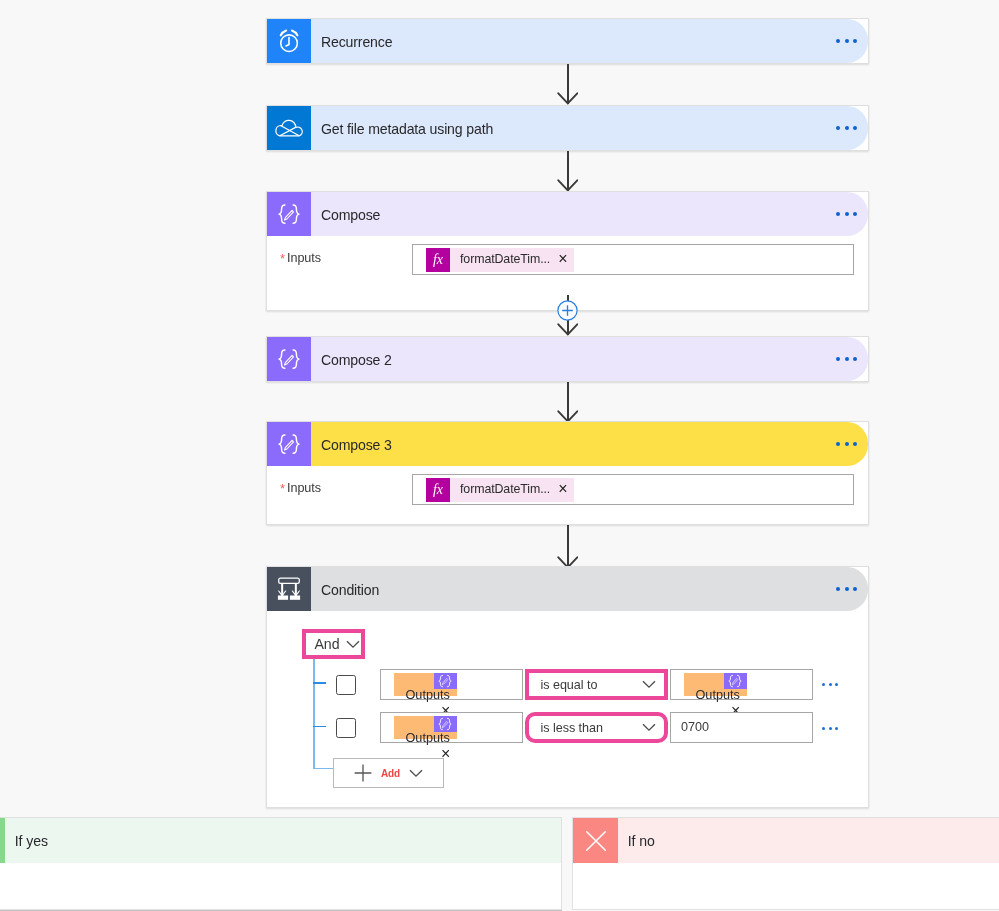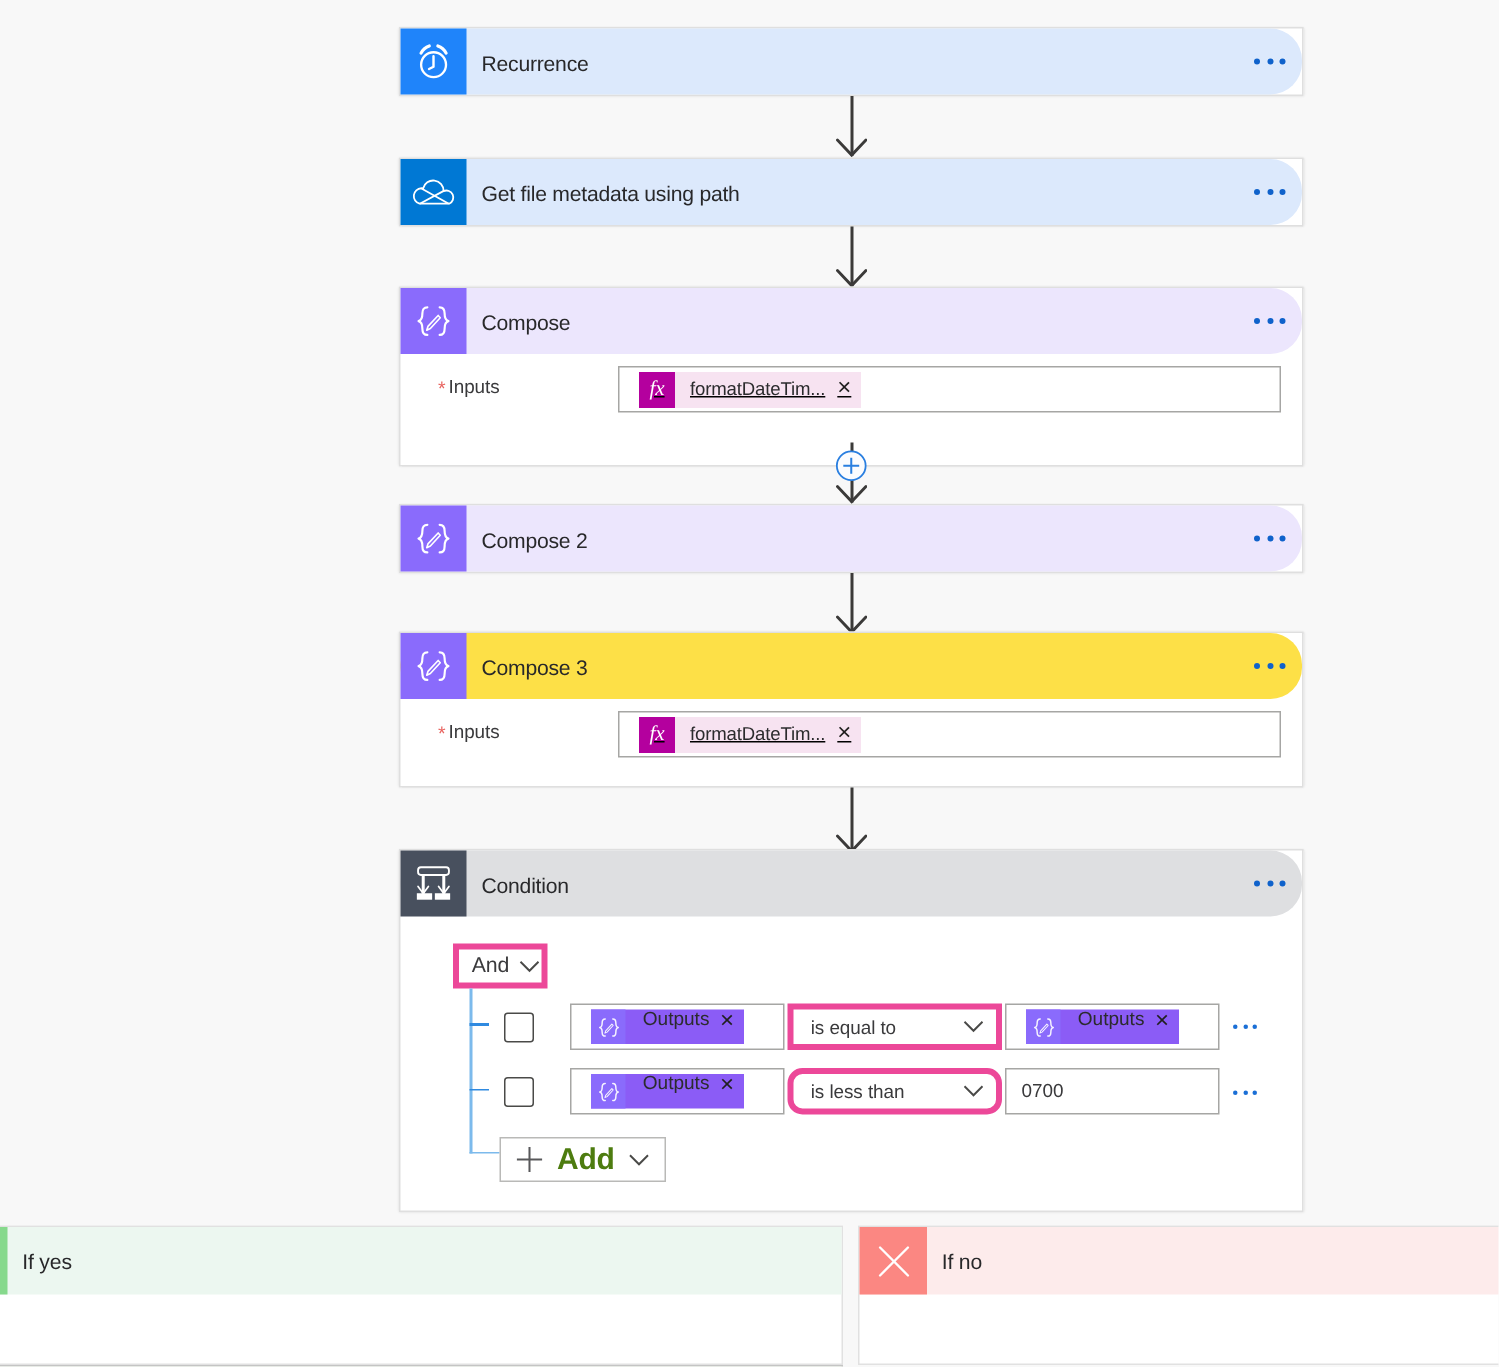--- a/index.html
+++ b/index.html
@@ -19,34 +19,34 @@
   .card-ellipsis i:nth-child(1){left:10px;}
   .card-ellipsis i:nth-child(2){left:18.5px;}
   .card-ellipsis i:nth-child(3){left:27px;}
 
   
   .conn{position:absolute;}
   .conn .stem{position:absolute;left:0;top:0;width:1.6px;background:#3b3a39;}
   .conn svg{position:absolute;left:-10.4px;}
 
   
-  .param-row{position:absolute;display:flex;align-items:center;margin-left:12px;}
+  .param-row{position:absolute;display:flex;align-items:center;}
   .param-label{font-size:12.6px;color:#3a3a3c;white-space:nowrap;letter-spacing:-0.05px;}
   .param-label .req{color:#e8635f;font-size:13px;margin-right:2px;position:relative;top:1px;}
   .param-input{position:absolute;box-sizing:border-box;border:1px solid #a6a6a4;background:#fff;
                display:flex;align-items:center;padding-left:13px;}
 
   
-  .token{display:inline-flex;align-items:center;height:24px;background:#f7e3f1;text-decoration:underline;}
+  .token{display:inline-flex;align-items:center;height:24px;background:#f7e3f1;}
   .token .tk-ico{width:24px;height:24px;background:#b4009e;color:#fff;display:flex;align-items:center;
                  justify-content:center;font-size:14px;font-style:italic;font-family:"Liberation Serif",serif;}
   .token .tk-label{font-size:12.4px;color:#2b2b2d;padding:0 8px 0 10px;white-space:nowrap;letter-spacing:-0.1px;position:relative;top:-0.5px;text-align:center;}
   .token .tk-x{font-size:16px;color:#201f1e;padding-right:6.5px;line-height:1;position:relative;top:-0.5px;}
 
-  .token-v{display:inline-flex;align-items:flex-start;height:23px;background:#8b5cf6;}
+  .token-v{display:inline-flex;align-items:flex-end;height:23px;background:#fdba74;flex-direction:column;}
   .token-v .tk-ico{width:23px;height:23px;background:#8a6bfc;color:#fff;display:flex;align-items:center;
                    justify-content:center;}
   .token-v .tk-label{font-size:12.7px;color:#2b2b2d;padding:0 7px 0 11.5px;white-space:nowrap;letter-spacing:0px;position:relative;top:-1px;}
   .token-v .tk-x{font-size:16px;color:#201f1e;padding-right:6.5px;line-height:1;position:relative;top:-0.5px;}
   .dropdown{position:absolute;box-sizing:border-box;border:4px solid #ec4899;background:#fff;
             display:flex;align-items:center;}
   .dropdown .dd-text{font-size:12.6px;color:#3a3a3c;padding-left:11.5px;flex:1 1 auto;white-space:nowrap;letter-spacing:-0.05px;}
   .dropdown .dd-caret{width:30px;flex:0 0 30px;display:flex;align-items:center;justify-content:center;}
   .vline{position:absolute;background:#7cbaec;width:2.5px;}
   .dropdown.small .dd-text{padding-left:8.5px;font-size:14.2px;letter-spacing:-0.1px;}
@@ -55,21 +55,21 @@
   .cbox{position:absolute;box-sizing:border-box;width:20px;height:20px;border:1.5px solid #4a4a48;
         border-radius:2.5px;background:#fff;}
   .rowdots{position:absolute;width:17px;height:4px;}
   .rowdots i{position:absolute;top:0;width:3.4px;height:3.4px;border-radius:50%;background:#1b6fd6;display:block;}
   .rowdots i:nth-child(1){left:0;}
   .rowdots i:nth-child(2){left:6.5px;}
   .rowdots i:nth-child(3){left:13px;}
   .addbtn{position:absolute;box-sizing:border-box;border:1px solid #b9b9b7;background:#fff;
           display:flex;align-items:center;justify-content:center;}
   .addbtn .plus{display:flex;margin-right:9px;margin-left:0px;}
-  .addbtn .addtxt{font-size:20px;color:#4d7c0f;font-weight:bold;margin-right:9px;letter-spacing:-0.2px;position:relative;top:0px;}
+  .addbtn .addtxt{font-size:10px;color:#ef4444;font-weight:bold;margin-right:9px;letter-spacing:-0.2px;position:relative;top:0px;}
 
   
   .branch{position:absolute;box-sizing:border-box;border:1px solid #e1e1e1;background:#fff;}
   .branch-head{height:45px;display:flex;align-items:center;box-sizing:border-box;}
   .branch-ico{width:45px;height:45px;flex:0 0 45px;display:flex;align-items:center;justify-content:center;}
   .branch-title{font-size:14.1px;color:#28282a;padding-left:9.8px;letter-spacing:-0.1px;position:relative;top:0.5px;}
 </style>
 </head>
 <body>
 

